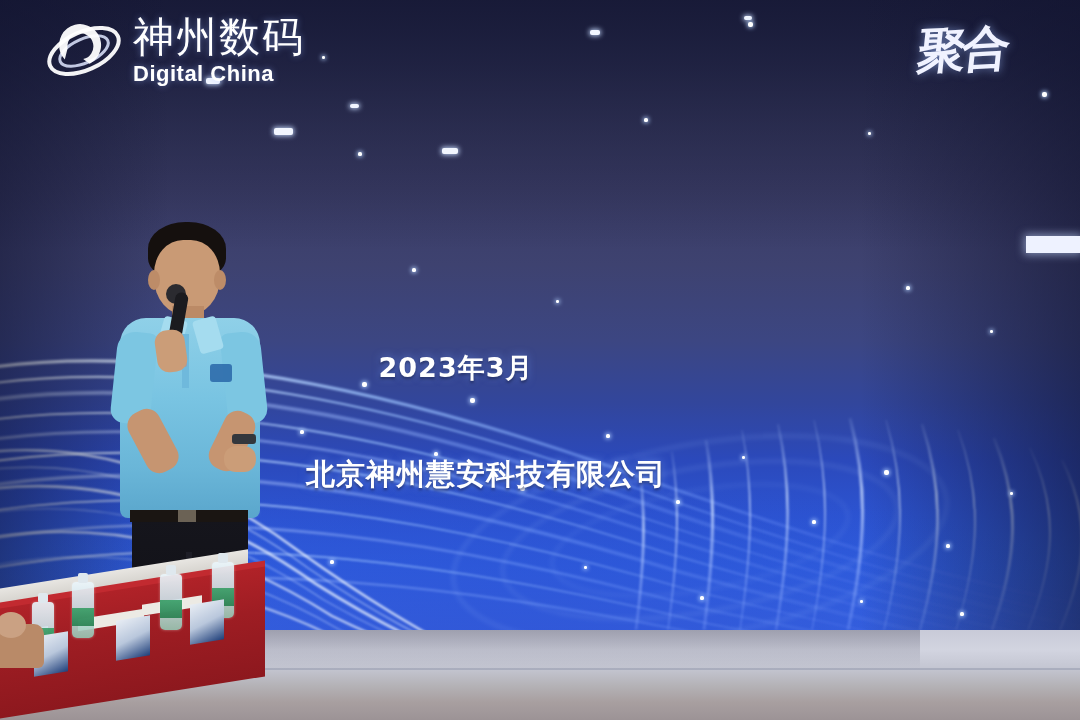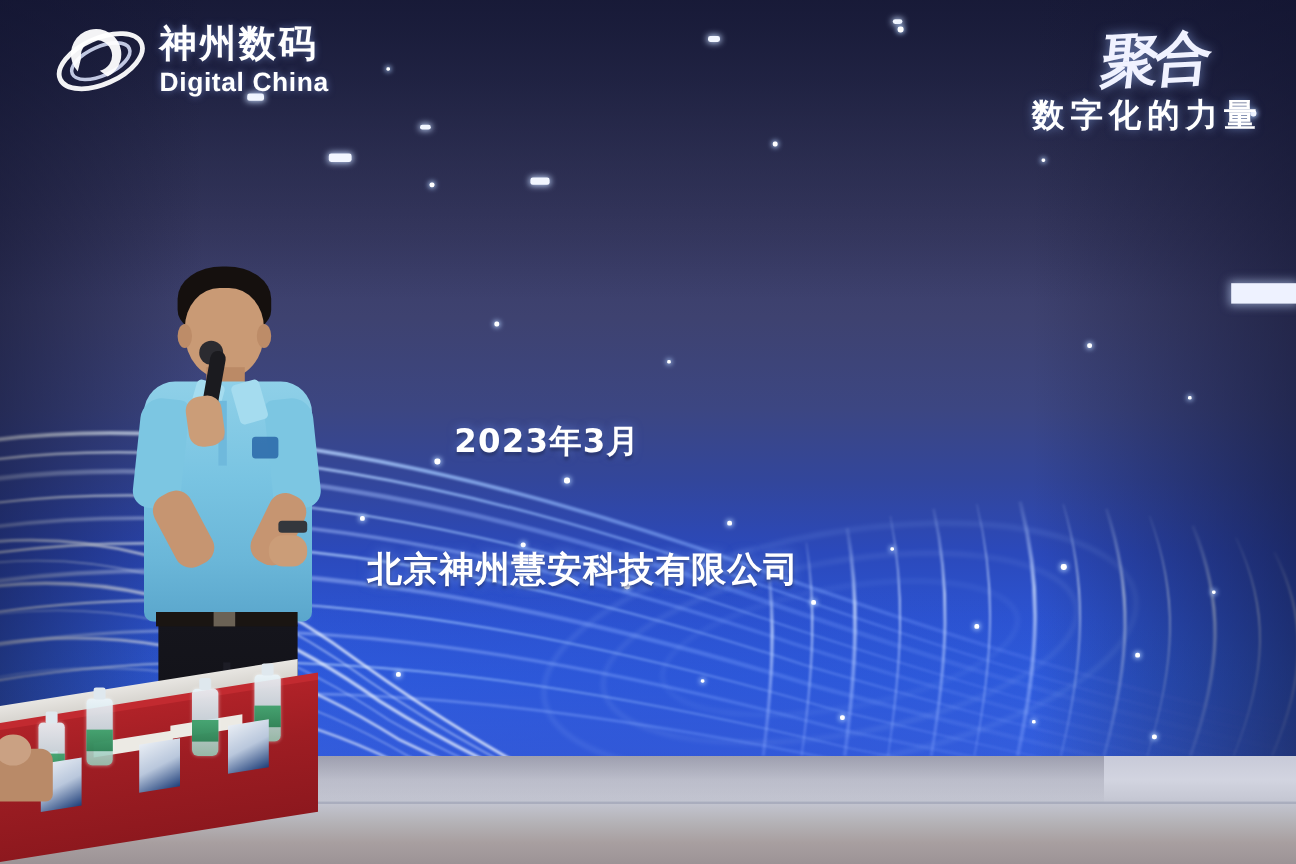--- a/index.html
+++ b/index.html
@@ -59,21 +59,21 @@
     position:absolute; left:0; top:455px; width:972px; text-align:center;
     font-size:29px; font-weight:bold; color:#ffffff; letter-spacing:1px;
     text-shadow:0 0 9px rgba(140,180,255,0.6), 0 2px 3px rgba(0,0,30,0.55);
     font-family:"DejaVu Sans","Liberation Sans",sans-serif;
   }
 
   
   #brand { position:absolute; left:45px; top:16px; display:flex; align-items:center; gap:10px; }
   #brand .swirl { width:78px; height:70px; }
   #brand .btxt { display:flex; flex-direction:column; line-height:1; }
-  #brand .bcn { font-size:31px; font-weight:bold; color:#ffffff; letter-spacing:2px;
+  #brand .bcn { font-size:41px; font-weight:normal; color:#ffffff; letter-spacing:2px;
                 font-family:"DejaVu Sans","Liberation Sans",sans-serif;
                 text-shadow:0 0 6px rgba(150,180,255,0.5); }
   #brand .ben { font-size:22px; font-weight:bold; color:#ffffff; letter-spacing:0.5px;
                 margin-top:5px; font-family:"Liberation Sans",sans-serif;
                 text-shadow:0 0 6px rgba(150,180,255,0.5); }
 
   
   #eventlogo { position:absolute; right:28px; top:18px; text-align:right; }
   #eventlogo .calli { font-size:48px; font-weight:bold; color:#f0f2ff;
                       font-family:"DejaVu Serif","Liberation Serif",serif;
@@ -306,21 +306,20 @@
         </svg>
       </span>
       <span class="btxt">
         <span class="bcn">神州数码</span>
         <span class="ben">Digital China</span>
       </span>
     </div>
 
     <div id="eventlogo">
       <div class="calli">聚合</div>
-      <div class="tag">数字化的力量</div>
     </div>
 
     <div class="rightbar"></div>
   </div>
 
   <div id="floor">
     <div class="shadow"></div>
     <div class="seam"></div>
   </div>
 

